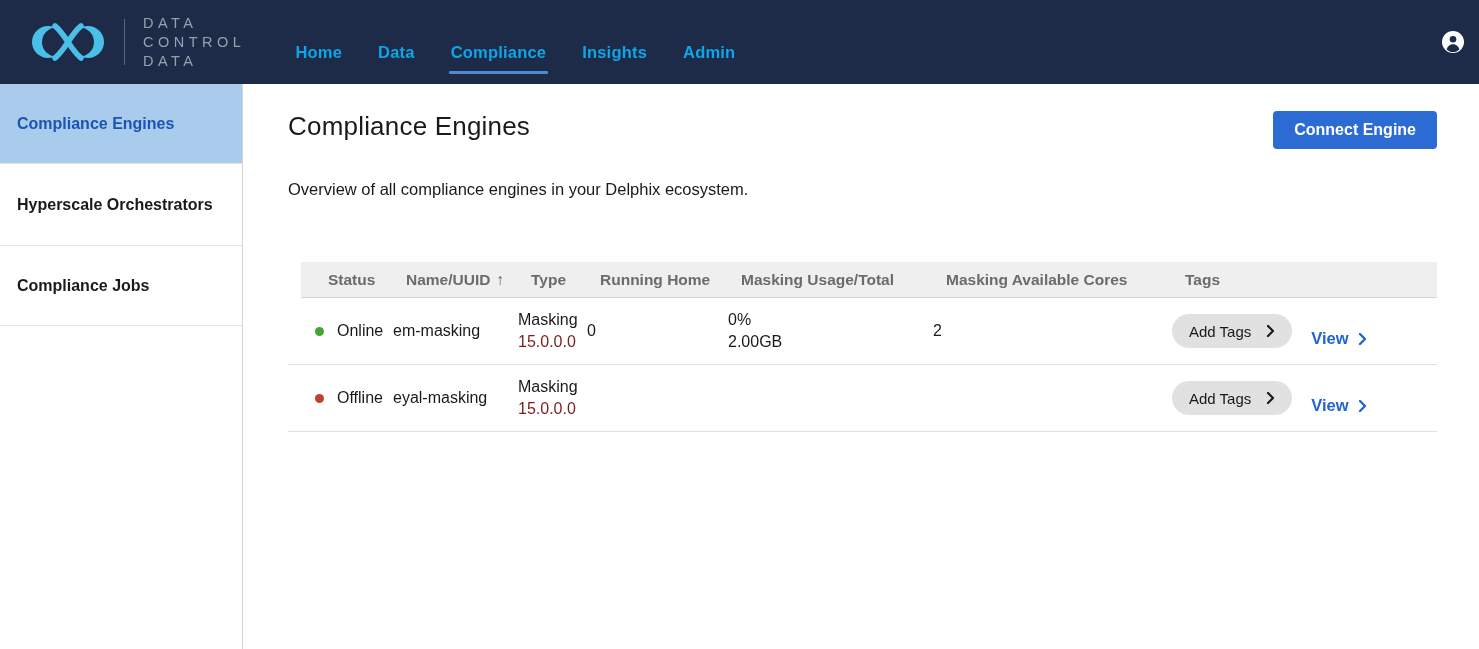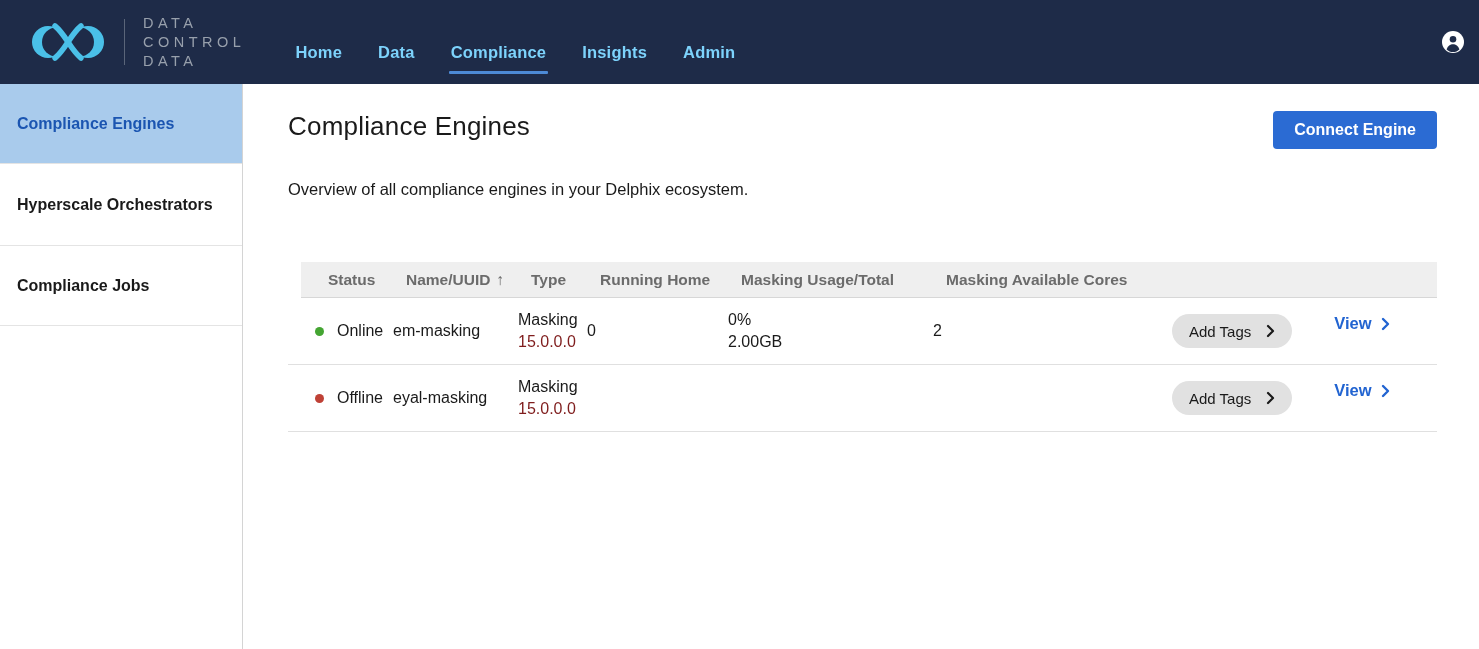--- a/index.html
+++ b/index.html
@@ -5,21 +5,21 @@
   * { margin:0; padding:0; box-sizing:border-box; }
   html,body { width:1479px; height:649px; background:#fff; overflow:hidden;
               font-family:"Liberation Sans","DejaVu Sans",sans-serif; color:#1a1a1a; }
 
   
   .navbar { height:84px; background:#1E2B48; display:flex; align-items:center; }
   .logo-group { display:flex; align-items:center; padding-left:28px; }
   .logo-sep { width:1px; height:46px; background:#5a6579; margin:0 18px 0 16px; }
   .wordmark { color:#98A0AC; font-size:14.5px; letter-spacing:4.5px; line-height:19px; font-weight:500; }
   .nav-links { display:flex; align-items:center; gap:36px; margin-left:50px; }
-  .nav-item { color:#7dd3fc; font-weight:700; font-size:16.5px; letter-spacing:.2px;
+  .nav-item { color:#0ea5e9; font-weight:700; font-size:16.5px; letter-spacing:.2px;
               position:relative; padding:8px 0; cursor:pointer;margin-top:20px; }
   .nav-item.active::after { content:""; position:absolute; left:-2px; right:-2px; bottom:-4px;
               height:3px; background:#4D8AD6; border-radius:1px; }
   .nav-spacer { flex:1; }
   .account { margin-right:14px; display:flex; align-items:center; cursor:pointer; }
 
   
   .shell { display:flex; height:565px; }
   .sidebar { width:243px; border-right:1px solid #d4d4d4; flex-shrink:0; }
   .side-item { padding:0 17px; display:flex; align-items:center; min-height:80px;
@@ -59,21 +59,21 @@
   .t-head { background:#EFEFEF; height:36px; border-bottom:1px solid #d7d7d7;margin-left:13px; }
   .t-head .cell { color:#6b6b6b; font-weight:700; font-size:15.5px; }
   .cell:first-child { padding-left:27px; }
   .t-row { min-height:67px; border-bottom:1px solid #e0e0e0; }
   .cell { font-size:16px; }
   .status-cell { display:flex; align-items:center; padding-left:27px; gap:13px; }
   .dot { width:9px; height:9px; border-radius:50%; flex-shrink:0; }
   .muted { color:#7f1d1d; }
   .two-line { line-height:22px; }
   .sort-arrow { color:#6b6b6b; font-weight:700; margin-left:6px; }
-  .tags-cell { display:flex; align-items:flex-start; gap:42px; }
+  .tags-cell { display:flex; align-items:flex-end; gap:19px; }
   .pill { display:inline-flex; align-items:center; gap:15px; background:#E1E1E1;
           border:none; border-radius:17px; height:34px; padding:0 17px 0 17px;
           font-size:15px; color:#1a1a1a; cursor:pointer; font-family:inherit; }
   .view-link { display:inline-flex; align-items:center; gap:9px; color:#2264D1;
                font-weight:700; font-size:16.5px; cursor:pointer; text-decoration:none; }
 </style>
 </head>
 <body>
 
 <header class="navbar">
@@ -138,20 +138,21 @@
     <div class="table">
       <div class="t-head">
         <div class="cell">Status</div>
         <div class="cell">
           <span>Name/UUID</span><span class="sort-arrow">↑</span>
         </div>
         <div class="cell">Type</div>
         <div class="cell">Running Home</div>
         <div class="cell">Masking Usage/Total</div>
         <div class="cell">Masking Available Cores</div>
+        <div class="cell">Tags</div>
       </div>
 
       <div class="t-row">
         <div class="cell status-cell">
           <span class="dot" style="background-color: rgb(68, 165, 50);"></span>
           <span>Online</span>
         </div>
         <div class="cell">em-masking</div>
         <div class="cell two-line">
           <div>Masking</div>

